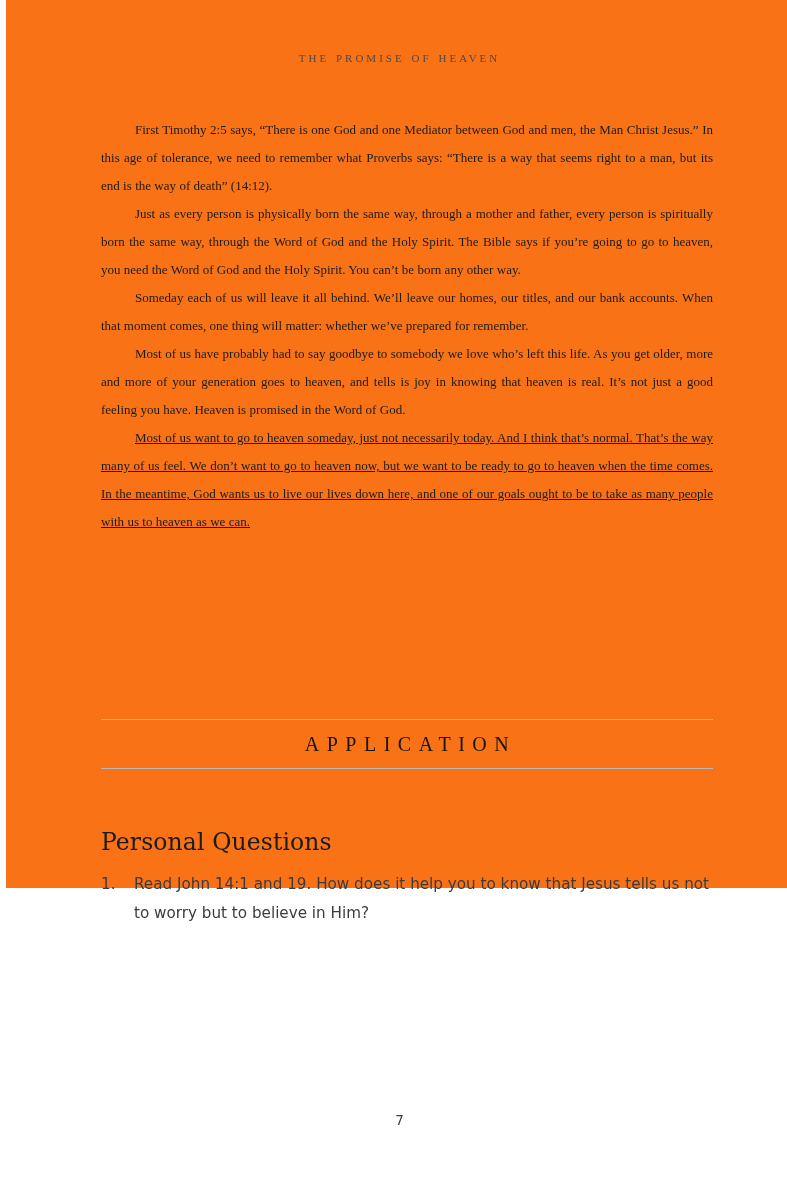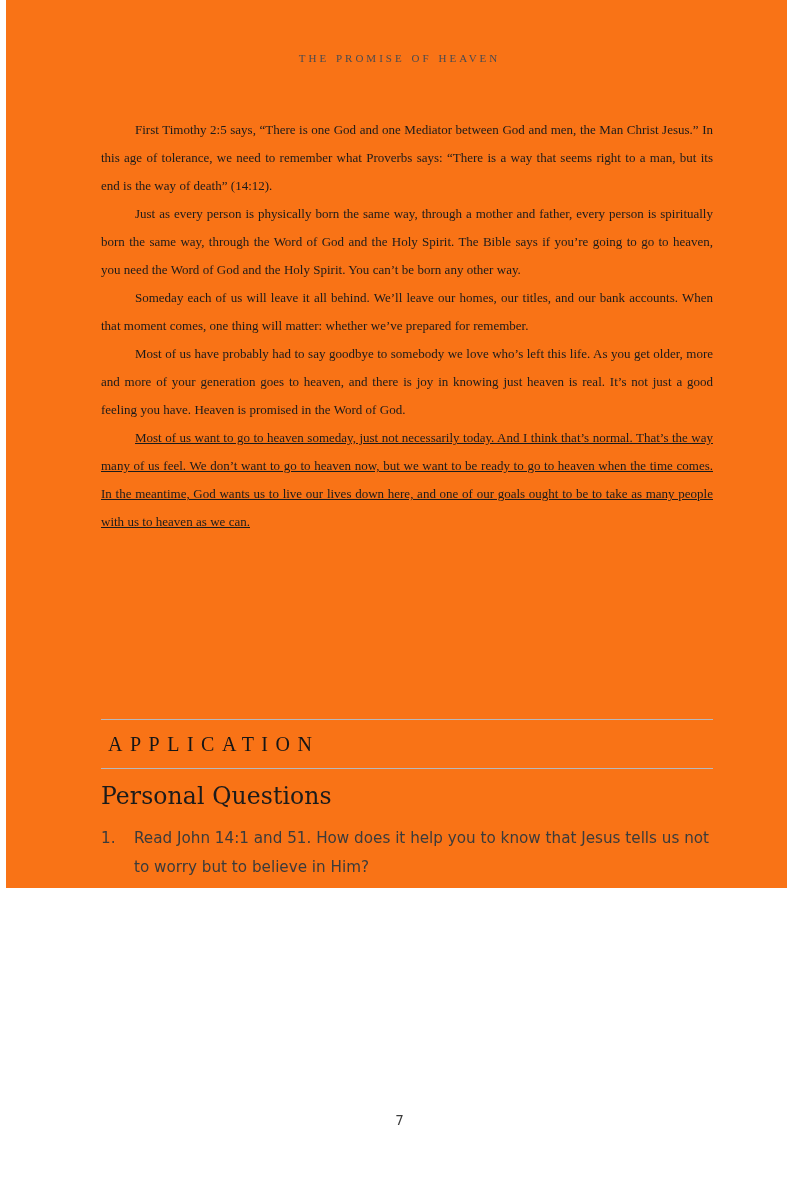--- a/index.html
+++ b/index.html
@@ -73,34 +73,35 @@
     width: 612px;
   }
   .rule {
     width: 612px;
     height: 1px;
     background: #b8b8bc;
     border: 0;
     margin: 0;
   }
   .application-title {
+    text-align: center;
     font-family: "Liberation Serif", "DejaVu Serif", serif;
     font-size: 20px;
     letter-spacing: 7.5px;
     color: #161616;
     padding: 13px 0 13px 7px;
     line-height: 22px;
     white-space: nowrap;
   }
 
   
   .questions {
     position: absolute;
     left: 95px;
-    top: 782px;
+    top: 828px;
     width: 615px;
   }
   .questions-heading {
     margin: 0 0 14px 0;
     font-family: "DejaVu Serif", "Liberation Serif", serif;
     font-weight: 400;
     font-size: 23.5px;
     line-height: 28px;
     color: #1b1b1b;
     letter-spacing: 0.1px;
@@ -148,35 +149,35 @@
 <body>
 
 <div class="page">
 
   <div class="running-head">The Promise of Heaven</div>
 
   <div class="content">
     <p class="body-par">First Timothy 2:5 says, “There is one God and one Mediator between God and men, the Man Christ Jesus.” In this age of tolerance, we need to remember what Proverbs says: “There is a way that seems right to a man, but its end is the way of death” (14:12).</p>
     <p class="body-par">Just as every person is physically born the same way, through a mother and father, every person is spiritually born the same way, through the Word of God and the Holy Spirit. The Bible says if you’re going to go to heaven, you need the Word of God and the Holy Spirit. You can’t be born any other way.</p>
     <p class="body-par">Someday each of us will leave it all behind. We’ll leave our homes, our titles, and our bank accounts. When that moment comes, one thing will matter: whether we’ve prepared for remember.</p>
-    <p class="body-par">Most of us have probably had to say goodbye to somebody we love who’s left this life. As you get older, more and more of your generation goes to heaven, and there is joy in knowing just heaven is real. It’s not just a good feeling you have. Heaven is promised in the Word of God.</p>
+    <p class="body-par">Most of us have probably had to say goodbye to somebody we love who’s left this life. As you get older, more and more of your generation goes to heaven, and tells is joy in knowing that heaven is real. It’s not just a good feeling you have. Heaven is promised in the Word of God.</p>
     <p class="body-par">Most of us want to go to heaven someday, just not necessarily today. And I think that’s normal. That’s the way many of us feel. We don’t want to go to heaven now, but we want to be ready to go to heaven when the time comes. In the meantime, God wants us to live our lives down here, and one of our goals ought to be to take as many people with us to heaven as we can.</p>
   </div>
 
   <div class="application-block">
     <hr class="rule">
     <div class="application-title">APPLICATION</div>
     <hr class="rule">
   </div>
 
   <div class="questions">
     <h2 class="questions-heading">Personal Questions</h2>
     <ol class="question-list">
       <li>
         <span class="q-num">1.</span>
-        <span class="q-text">Read John 14:1 and 51. How does it help you to know that Jesus tells us not to worry but to believe in Him?</span>
+        <span class="q-text">Read John 14:1 and 19. How does it help you to know that Jesus tells us not to worry but to believe in Him?</span>
       </li>
     </ol>
   </div>
 
   <div class="folio">7</div>
 
 </div>
 
 </body></html>

